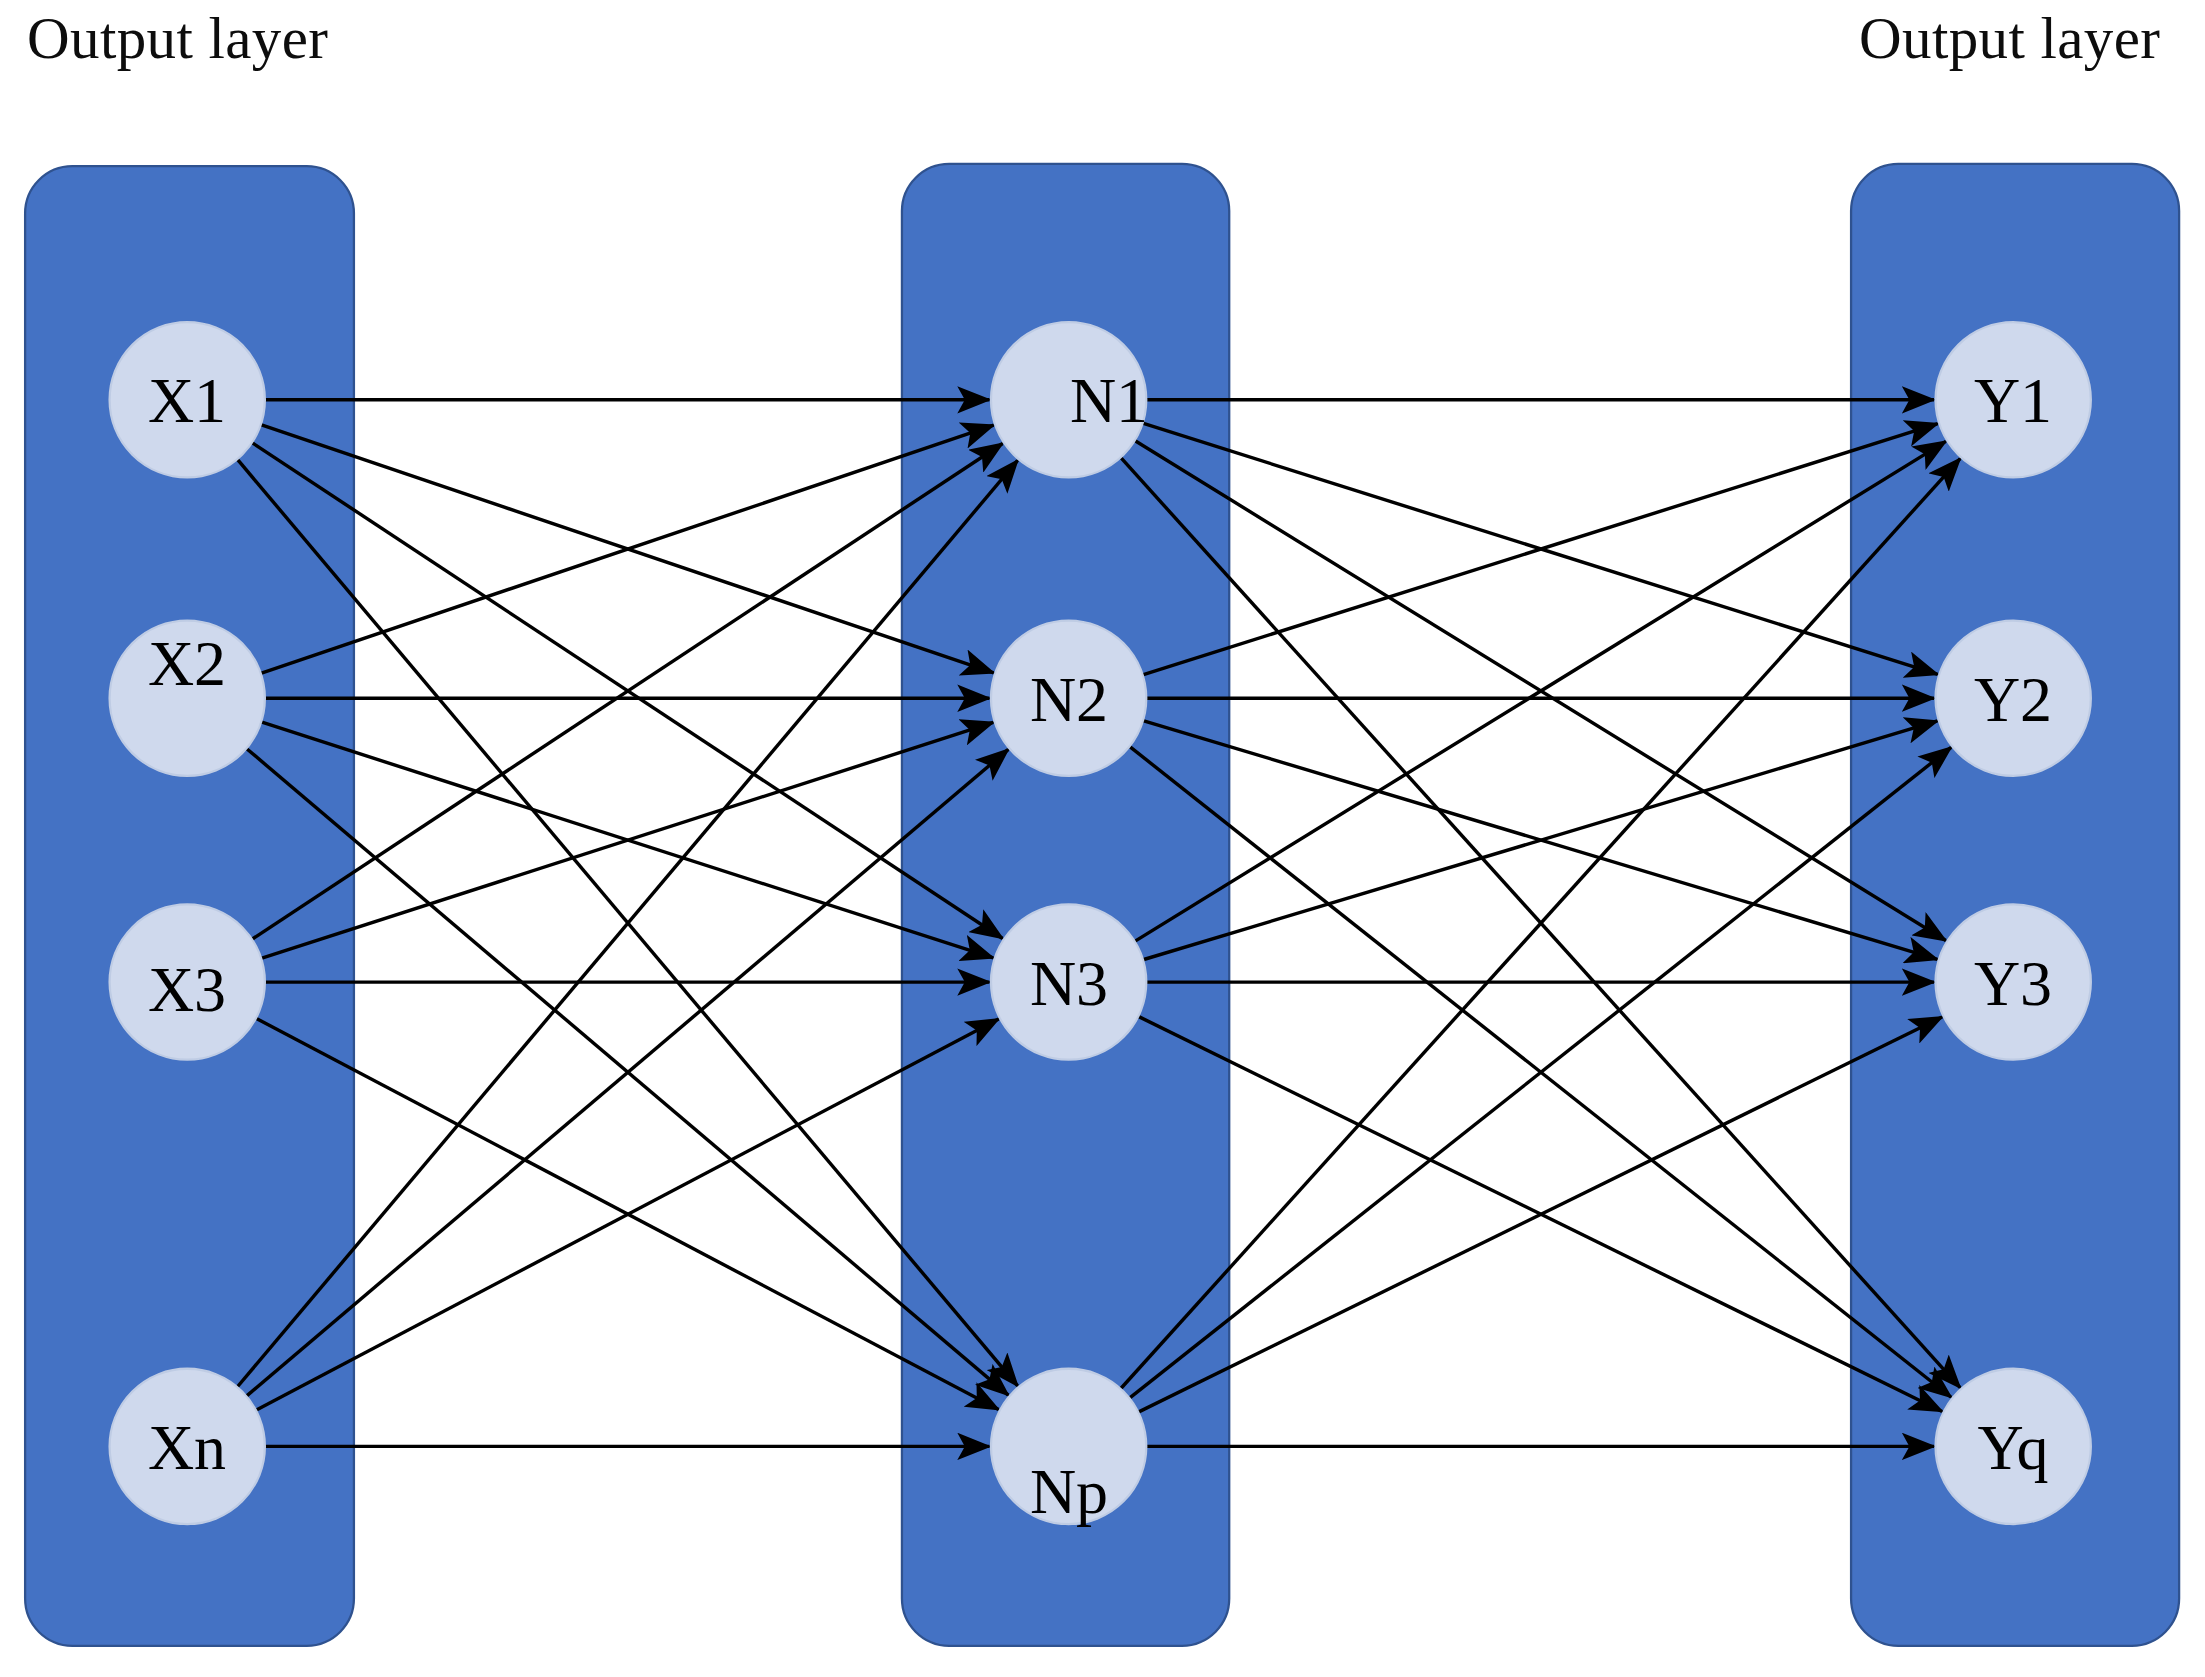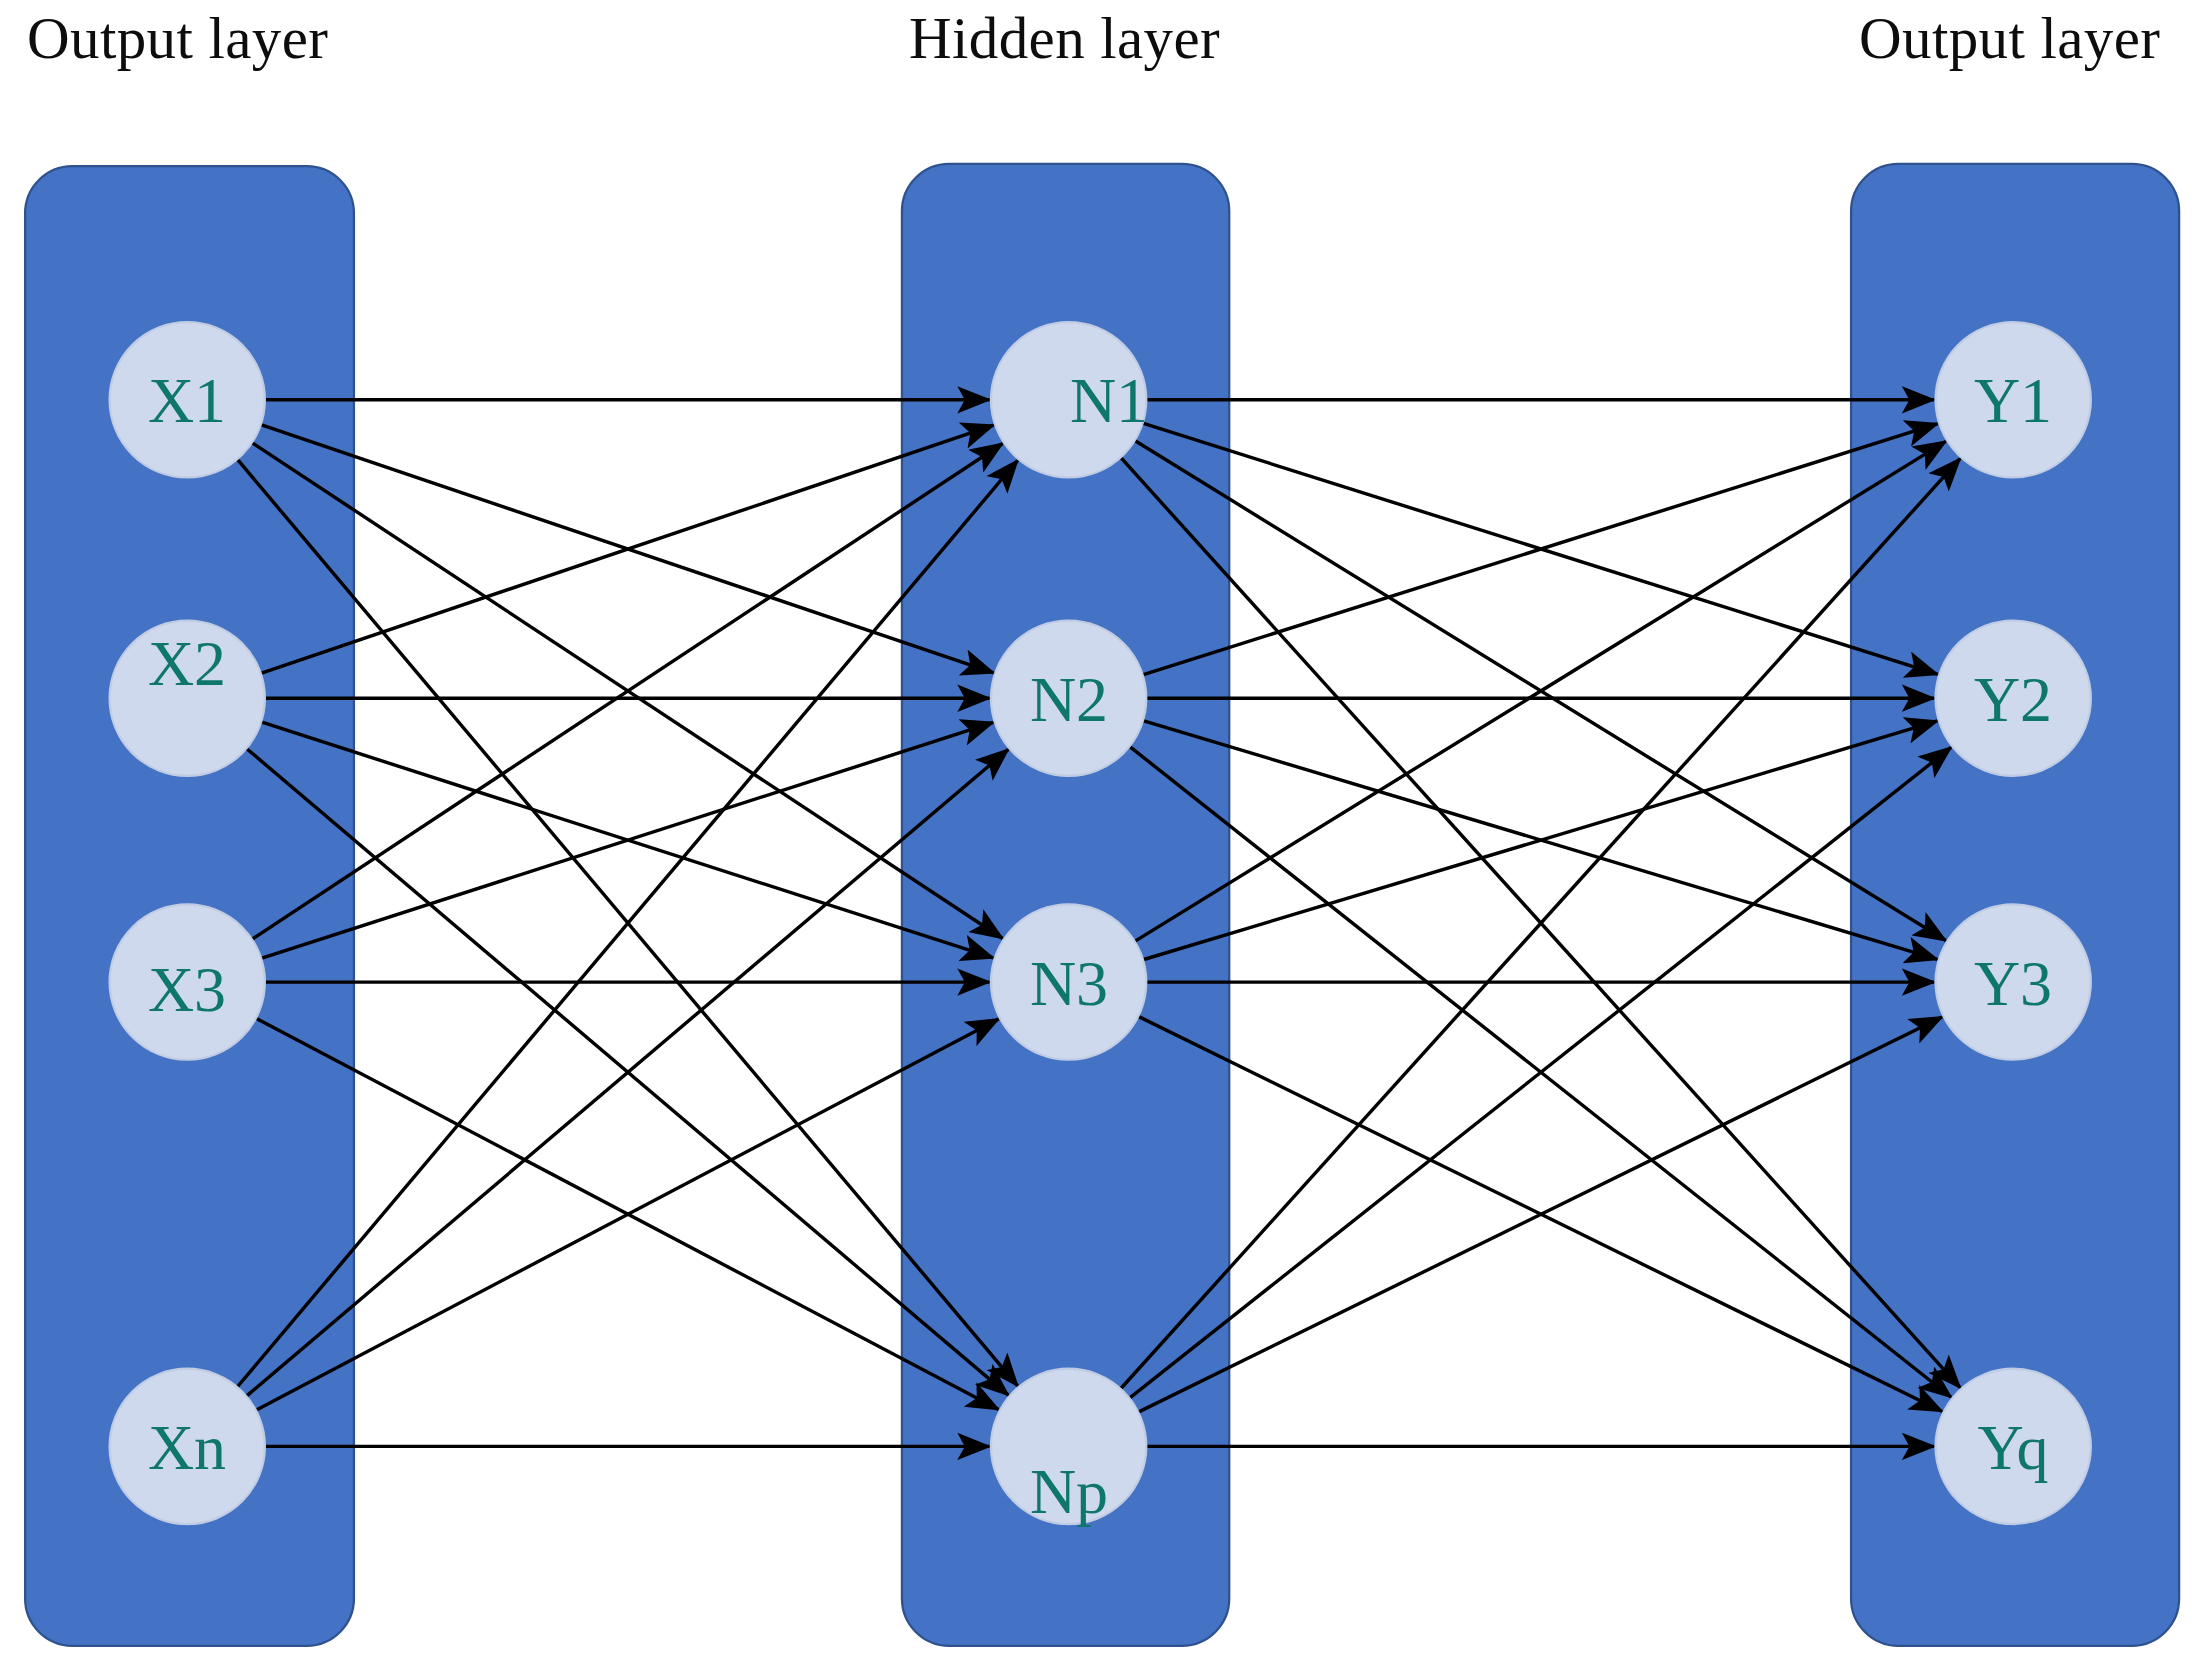--- a/index.html
+++ b/index.html
@@ -34,33 +34,32 @@
     top: 0;
     width: 2205px;
     height: 1678px;
   }
   .node-label {
     position: absolute;
     transform: translate(-50%, -50%);
     font-family: "Liberation Serif", "DejaVu Serif", serif;
     font-size: 64px;
     font-weight: 400;
-    color: #0f766e;
+    color: #000000;
     white-space: nowrap;
     pointer-events: none;
     line-height: 1;
   }
 </style>
 </head>
 <body>
 
 <div id="canvas">
 
   <div class="layer-title" id="title-input" style="left: 27px; top: 9px;">Output layer</div>
-  <div class="layer-title" id="title-hidden" style="left: 909px; top: 9px;">Hidden layer</div>
   <div class="layer-title" id="title-output" style="left: 1859px; top: 9px;">Output layer</div>
 
   <svg id="svg-layer" viewBox="0 0 2897 2204" xmlns="http://www.w3.org/2000/svg">
     <defs>
       <marker id="arrowhead" markerWidth="10" markerHeight="8" refX="9.4" refY="4" orient="auto" markerUnits="strokeWidth">
         <path d="M0,0 L10,4 L0,8 L2.2,4 Z" fill="#000000"></path>
       </marker>
     </defs>
     <g id="panels">
         <rect x="33" y="218" width="432" height="1944" rx="62" ry="62" fill="#4472C4" stroke="#2F528F" stroke-width="3"></rect>

